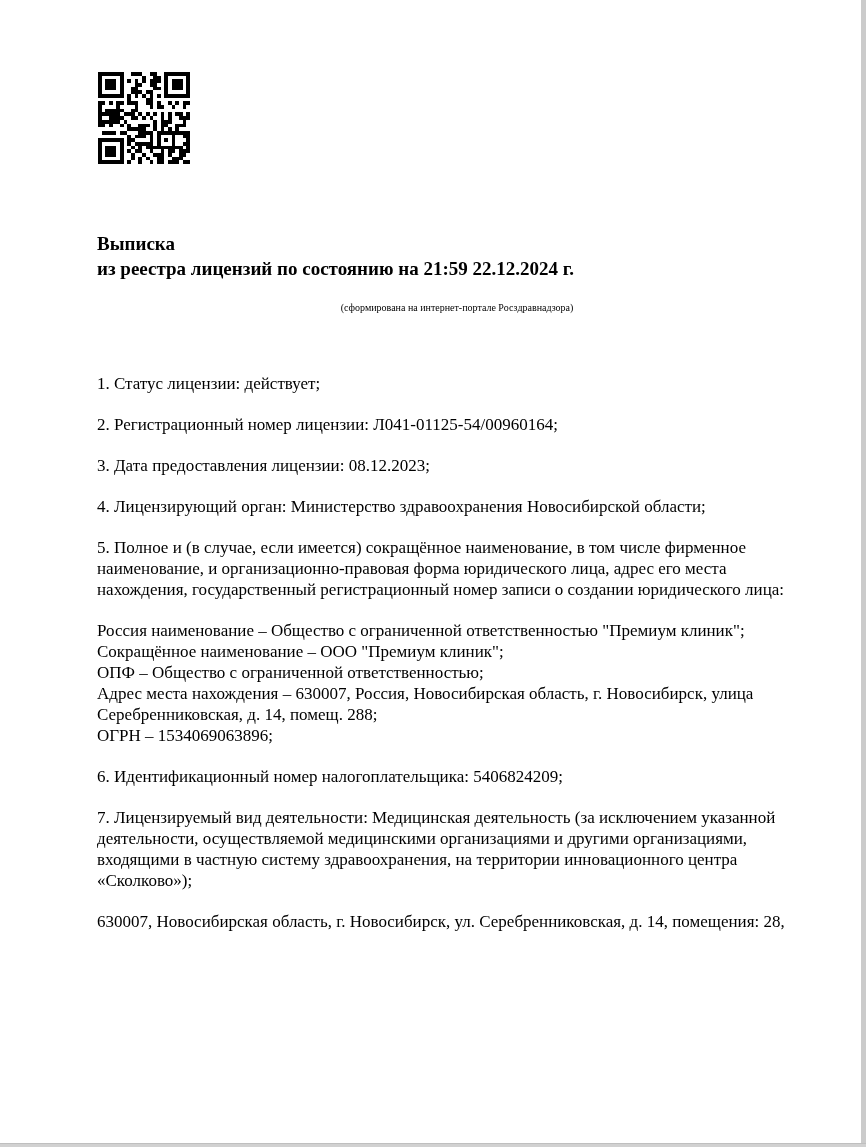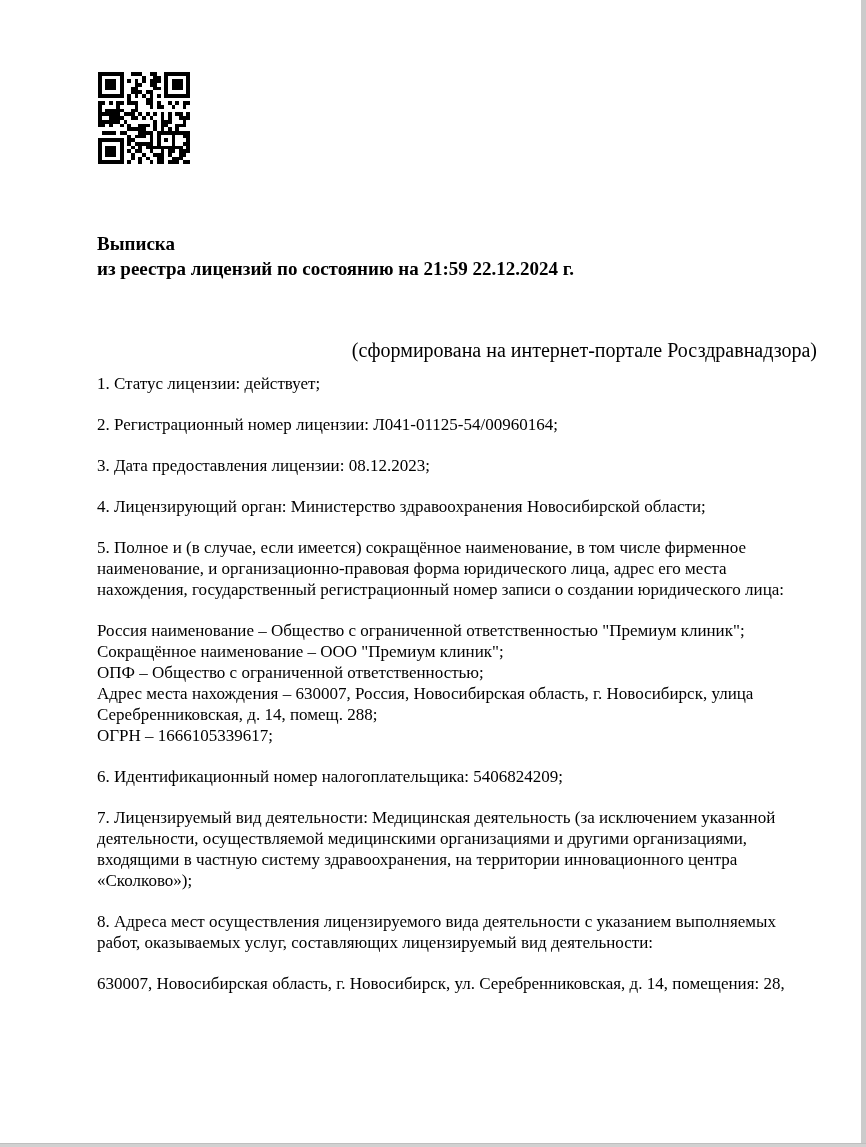--- a/index.html
+++ b/index.html
@@ -33,25 +33,24 @@
     width:720px;
     text-align:left;
     font-weight:bold;
     font-size:19px;
     line-height:25px;
     white-space:nowrap;
   }
   .subtitle {
     position:absolute; left:97px; top:299px;
     width:720px;
-    text-align:right;
-    font-size:20px;
+    text-align:center;
+    font-size:10px;
     line-height:17px;
     white-space:nowrap;
-    margin-top:43px;
   }
   .body-block {
     position:absolute; left:97px; top:373px;
     width:724px;
     font-size:17px;
     line-height:21px;
   }
   .para { margin:0 0 20px 0; }
   .para:last-child { margin-bottom:0; }
   .line { white-space:nowrap; }
@@ -415,35 +414,31 @@
         <div class="line">5. Полное и (в случае, если имеется) сокращённое наименование, в том числе фирменное</div>
         <div class="line">наименование, и организационно-правовая форма юридического лица, адрес его места</div>
         <div class="line">нахождения, государственный регистрационный номер записи о создании юридического лица:</div>
       </div>
       <div class="para">
         <div class="line">Россия наименование – Общество с ограниченной ответственностью "Премиум клиник";</div>
         <div class="line">Сокращённое наименование – ООО "Премиум клиник";</div>
         <div class="line">ОПФ – Общество с ограниченной ответственностью;</div>
         <div class="line">Адрес места нахождения – 630007, Россия, Новосибирская область, г. Новосибирск, улица</div>
         <div class="line">Серебренниковская, д. 14, помещ. 288;</div>
-        <div class="line">ОГРН – 1666105339617;</div>
+        <div class="line">ОГРН – 1534069063896;</div>
       </div>
       <div class="para">
         <div class="line">6. Идентификационный номер налогоплательщика: 5406824209;</div>
       </div>
       <div class="para">
         <div class="line">7. Лицензируемый вид деятельности: Медицинская деятельность (за исключением указанной</div>
         <div class="line">деятельности, осуществляемой медицинскими организациями и другими организациями,</div>
         <div class="line">входящими в частную систему здравоохранения, на территории инновационного центра</div>
         <div class="line">«Сколково»);</div>
       </div>
       <div class="para">
-        <div class="line">8. Адреса мест осуществления лицензируемого вида деятельности с указанием выполняемых</div>
-        <div class="line">работ, оказываемых услуг, составляющих лицензируемый вид деятельности:</div>
-      </div>
-      <div class="para">
         <div class="line">630007, Новосибирская область, г. Новосибирск, ул. Серебренниковская, д. 14, помещения: 28,</div>
       </div>
     </div>
 
   <div class="edge-right"></div>
   <div class="edge-bottom"></div>
 </div>
 
 </body></html>

